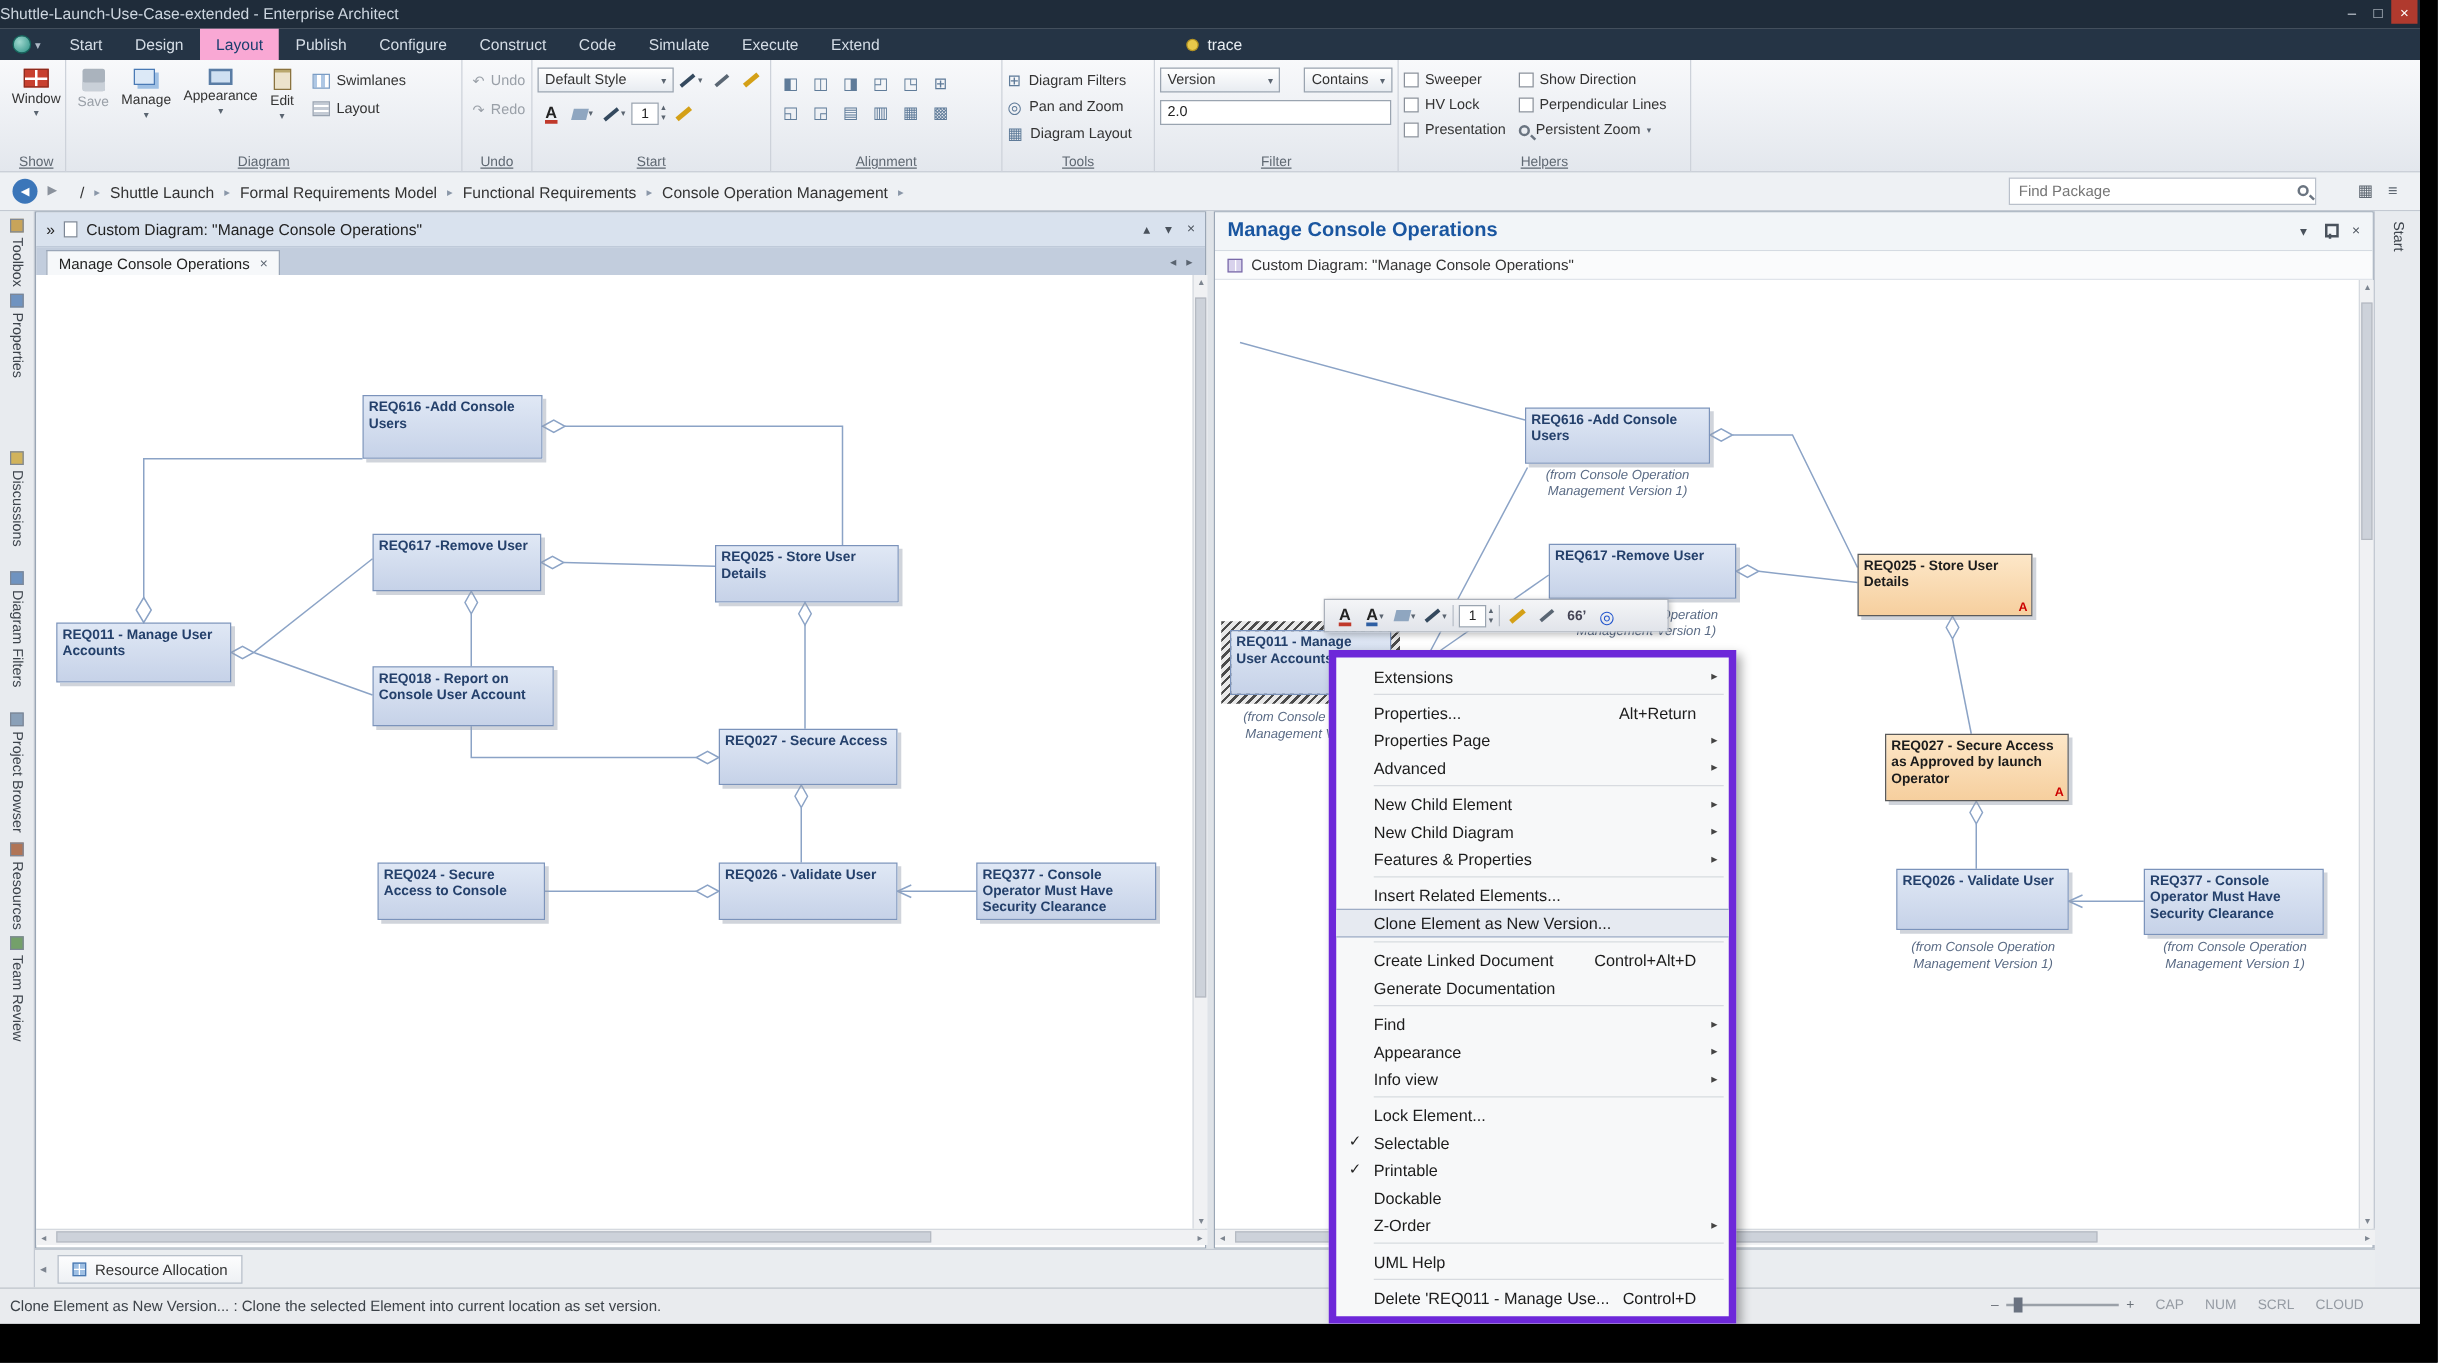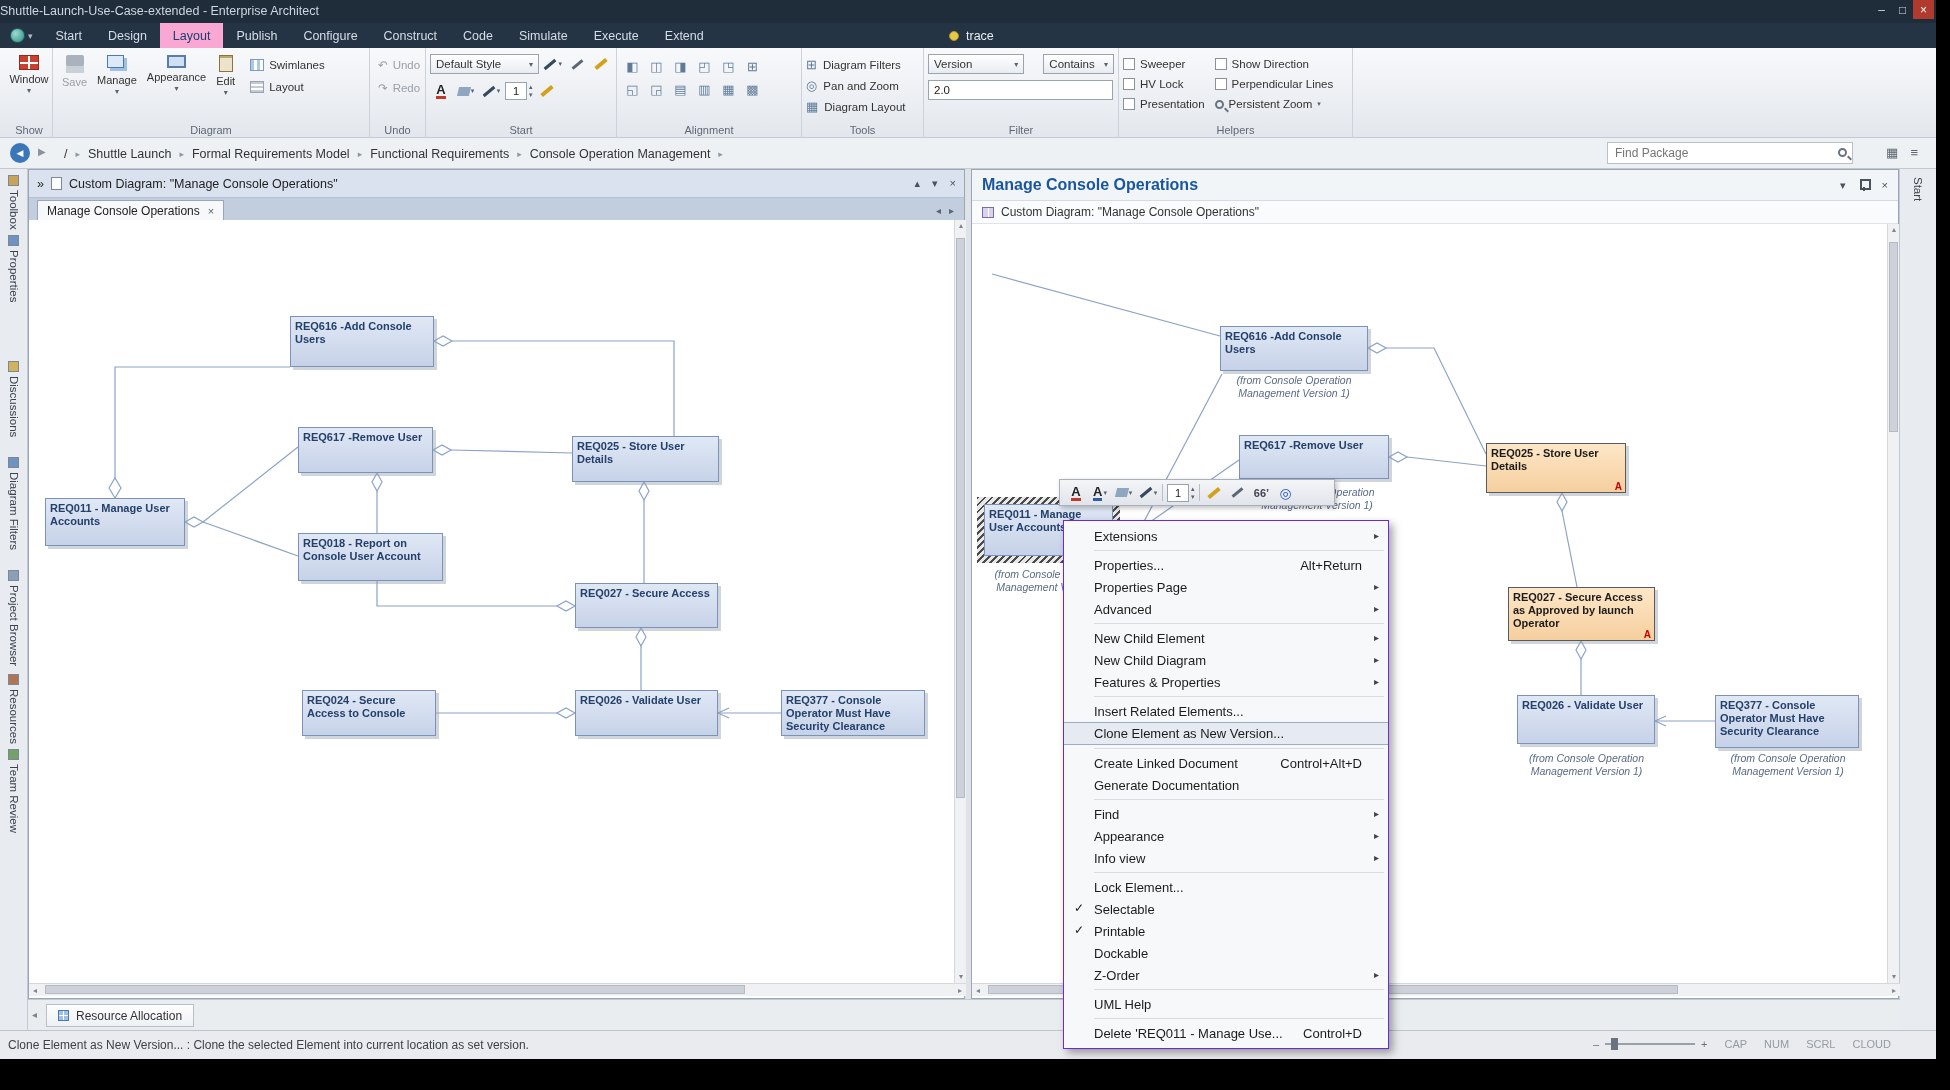--- a/index.html
+++ b/index.html
@@ -21,21 +21,21 @@
   .logo-caret { color:#aeb9c6; font-size:9px; }
   .rtab { padding:0 13px; display:flex; align-items:center; font-size:12.5px; color:#d5dde6; }
   .rtab.active { background:#f9a8d4; color:#1a3e6e; }
   .cmd-search { position:absolute; left:949px; top:0; height:25px; display:flex; align-items:center; gap:7px; }
   .bulb { width:10px; height:10px; border-radius:50%; background:#e8c84a; border:1px solid #b39324; }
   .cmd-text { font-size:12.5px; color:#e8edf2; }
 
   
   .ribbon { position:absolute; left:0; top:48px; width:100%; height:90px; background:linear-gradient(#f8f9fb,#e3e7ed); border-bottom:1px solid #c3c9d2; }
   .rgroup { position:absolute; top:0; height:90px; border-right:1px solid #cdd2da; padding:4px 4px 16px 4px; }
-  .rgroup-label { position:absolute; bottom:2px; left:0; width:100%; text-align:center; font-size:11px; color:#5f6872; }
+  .rgroup-label { position:absolute; bottom:2px; left:0; width:100%; text-align:center; font-size:11px; color:#5f6872;text-decoration:underline; }
   .bigbtn { display:flex; flex-direction:column; align-items:center; justify-content:flex-start; gap:3px; padding:3px 5px; font-size:11px; color:#333; }
   .bigbtn .bb-caret { font-size:8px; color:#5a6470; margin-top:-2px; }
   .bigbtn.disabled { color:#9aa0a8; }
   .smallbtn { display:flex; align-items:center; gap:5px; font-size:11.5px; color:#333; padding:2px 4px; }
   .smallbtn.disabled { color:#9aa0a8; }
   .ic-wingrid { width:20px; height:15px; border:1px solid #8d2b1e;
     background:linear-gradient(#fff,#fff) 50% 0/2px 100% no-repeat, linear-gradient(#fff,#fff) 0 50%/100% 2px no-repeat, #c8402f; }
   .ic-save { width:18px; height:18px; background:#aab3bd; border-radius:2px; box-shadow:inset 0 -7px 0 #c9d0d8; }
   .ic-win2 { width:17px; height:13px; border:1px solid #4a7ab5; background:#dce9f7; box-shadow:3px 3px 0 #9fc0e4; margin:0 3px 3px 0; }
   .ic-monitor { width:19px; height:13px; border:2px solid #5a7da5; background:#cfe0f2; }
@@ -135,21 +135,21 @@
 
   
   .fmt-toolbar { position:absolute; left:1059px; top:479px; width:276px; height:27px; background:linear-gradient(#f4f5f7,#e1e4ea); border:1px solid #aab0ba; box-shadow:2px 2px 5px rgba(0,0,0,.25); display:flex; align-items:center; gap:4px; padding:0 6px; z-index:55; }
   .ft-btn { min-width:20px; height:21px; display:flex; align-items:center; justify-content:center; gap:1px; }
   .ft-caret { font-size:7px; color:#5a6470; }
   .ft-sep { width:1px; height:17px; background:#b8bec8; }
   .ft-66 { font-size:11px; color:#445; font-weight:bold; }
   .ft-target { font-size:14px; color:#2255cc; }
 
   
-  .ctx-menu { position:absolute; left:1063px; top:520px; width:326px; background:#f7f8f9; border:1px solid #6d28d9; box-shadow:4px 4px 8px rgba(0,0,0,.35); padding:4px 0; z-index:60; }
+  .ctx-menu { position:absolute; left:1063px; top:520px; width:326px; background:#f7f8f9; border:6px solid #6d28d9; box-shadow:4px 4px 8px rgba(0,0,0,.35); padding:4px 0; z-index:60; }
   .mi { position:relative; height:22px; display:flex; align-items:center; padding:0 26px 0 30px; font-size:13px; color:#1c1c1c; }
   .mi .mi-shortcut { margin-left:auto; color:#1c1c1c; }
   .mi .mi-arrow { position:absolute; right:9px; top:5px; color:#444; font-size:10px; }
   .mi .mi-check { position:absolute; left:10px; top:3px; font-size:12px; color:#222; }
   .mi.hl { background:#e6eaf1; border-top:1px solid #9eadc6; border-bottom:1px solid #9eadc6; height:23px; }
   .msep { height:1px; background:#d8dbe0; margin:3px 4px 3px 30px; }
 </style>
 </head>
 <body>
 

